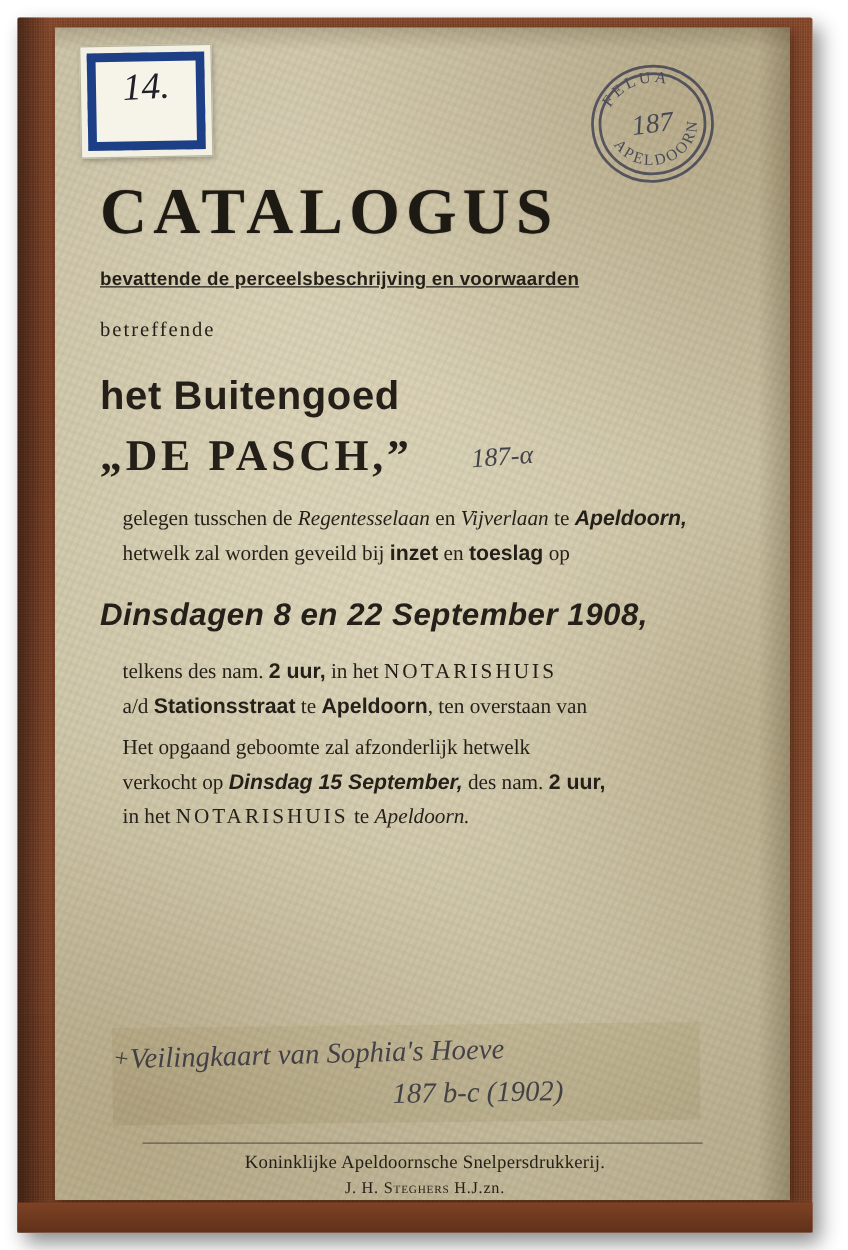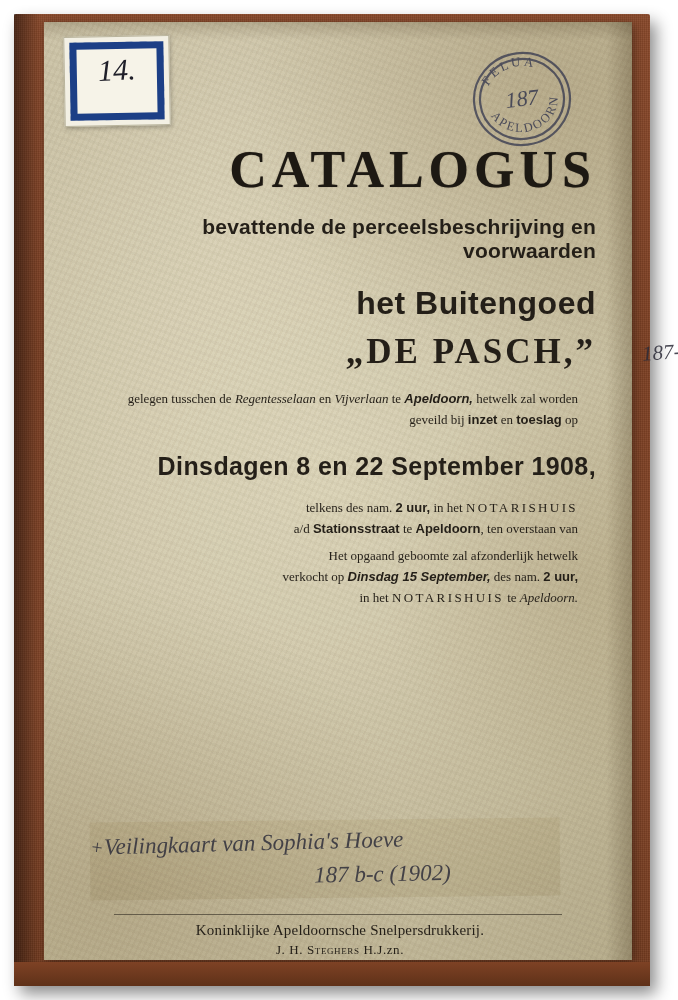--- a/index.html
+++ b/index.html
@@ -140,40 +140,41 @@
     opacity: .78;
   }
   .stamp svg { display:block; }
 
   
   .content {
     position: absolute;
     left: 36px;
     right: 36px;
     top: 118px;
-    text-align: right;
+    text-align: left;
     color: #241f18;
   }
 
   .t-catalogus {
     font-family: "Liberation Serif", serif;
     font-size: 52px;
     letter-spacing: 5px;
     font-weight: 700;
     margin: 0 0 16px 0;
     color: #1d1913;
     text-shadow: 0 0 1px rgba(40,30,20,.5);
   }
   .t-sub1 {
     font-family: "Liberation Sans", sans-serif;
-    font-size: 21px;
+    font-size: 15px;
     font-weight: 700;
     letter-spacing: .2px;
     margin: 0 0 22px 0;
     color: #241f18;
+    text-decoration: underline;
   }
   .t-betreffende {
     font-family: "Liberation Serif", serif;
     font-size: 16.5px;
     letter-spacing: 1.6px;
     margin: 0 0 24px 0;
   }
   .t-buitengoed {
     font-family: "Liberation Sans", sans-serif;
     font-size: 32px;
@@ -200,36 +201,37 @@
     font-size: 21px;
     color: #2b2b38;
     letter-spacing: 0;
     transform: rotate(-4deg);
     opacity: .85;
     white-space: nowrap;
   }
 
   .para {
     font-family: "Liberation Serif", serif;
-    font-size: 13px;
+    font-size: 17px;
     line-height: 1.62;
     margin: 0 0 6px 0;
     padding: 0 18px;
   }
   .para .it { font-style: italic; }
   .para .bi { font-style: italic; font-weight: 700; font-family: "Liberation Sans", sans-serif; }
   .para .b  { font-weight: 700; font-family: "Liberation Sans", sans-serif; }
   .para .sp { letter-spacing: 2.4px; }
 
   .t-dates {
     font-family: "Liberation Sans", sans-serif;
     font-size: 25px;
     font-weight: 700;
     letter-spacing: .4px;
     margin: 22px 0 16px 0;
+    font-style: italic;
   }
   .t-notaris {
     font-family: "Liberation Sans", sans-serif;
     font-size: 24px;
     font-weight: 700;
     letter-spacing: .3px;
     margin: 18px 0 18px 0;
   }
 
   
@@ -338,20 +340,21 @@
         <text x="56" y="60" text-anchor="middle" font-family="Liberation Serif, serif" font-style="italic" font-size="22" fill="#2b2f4a">187</text>
       </svg>
     </div>
 
     <div class="content">
 
       <div class="t-catalogus">CATALOGUS</div>
 
       <div class="t-sub1">bevattende de perceelsbeschrijving en voorwaarden</div>
 
+      <div class="t-betreffende">betreffende</div>
 
       <div class="t-buitengoed">het Buitengoed</div>
 
       <div class="t-depasch">
         <span>„DE PASCH,”</span>
         <span class="pen">187-α</span>
       </div>
 
       <p class="para">
         <span>gelegen tusschen de </span><span class="it">Regentesselaan</span><span> en </span><span class="it">Vijverlaan</span><span> te </span><span class="bi">Apeldoorn,</span><span> hetwelk zal worden geveild bij </span><span class="b">inzet</span><span> en </span><span class="b">toeslag</span><span> op</span>

